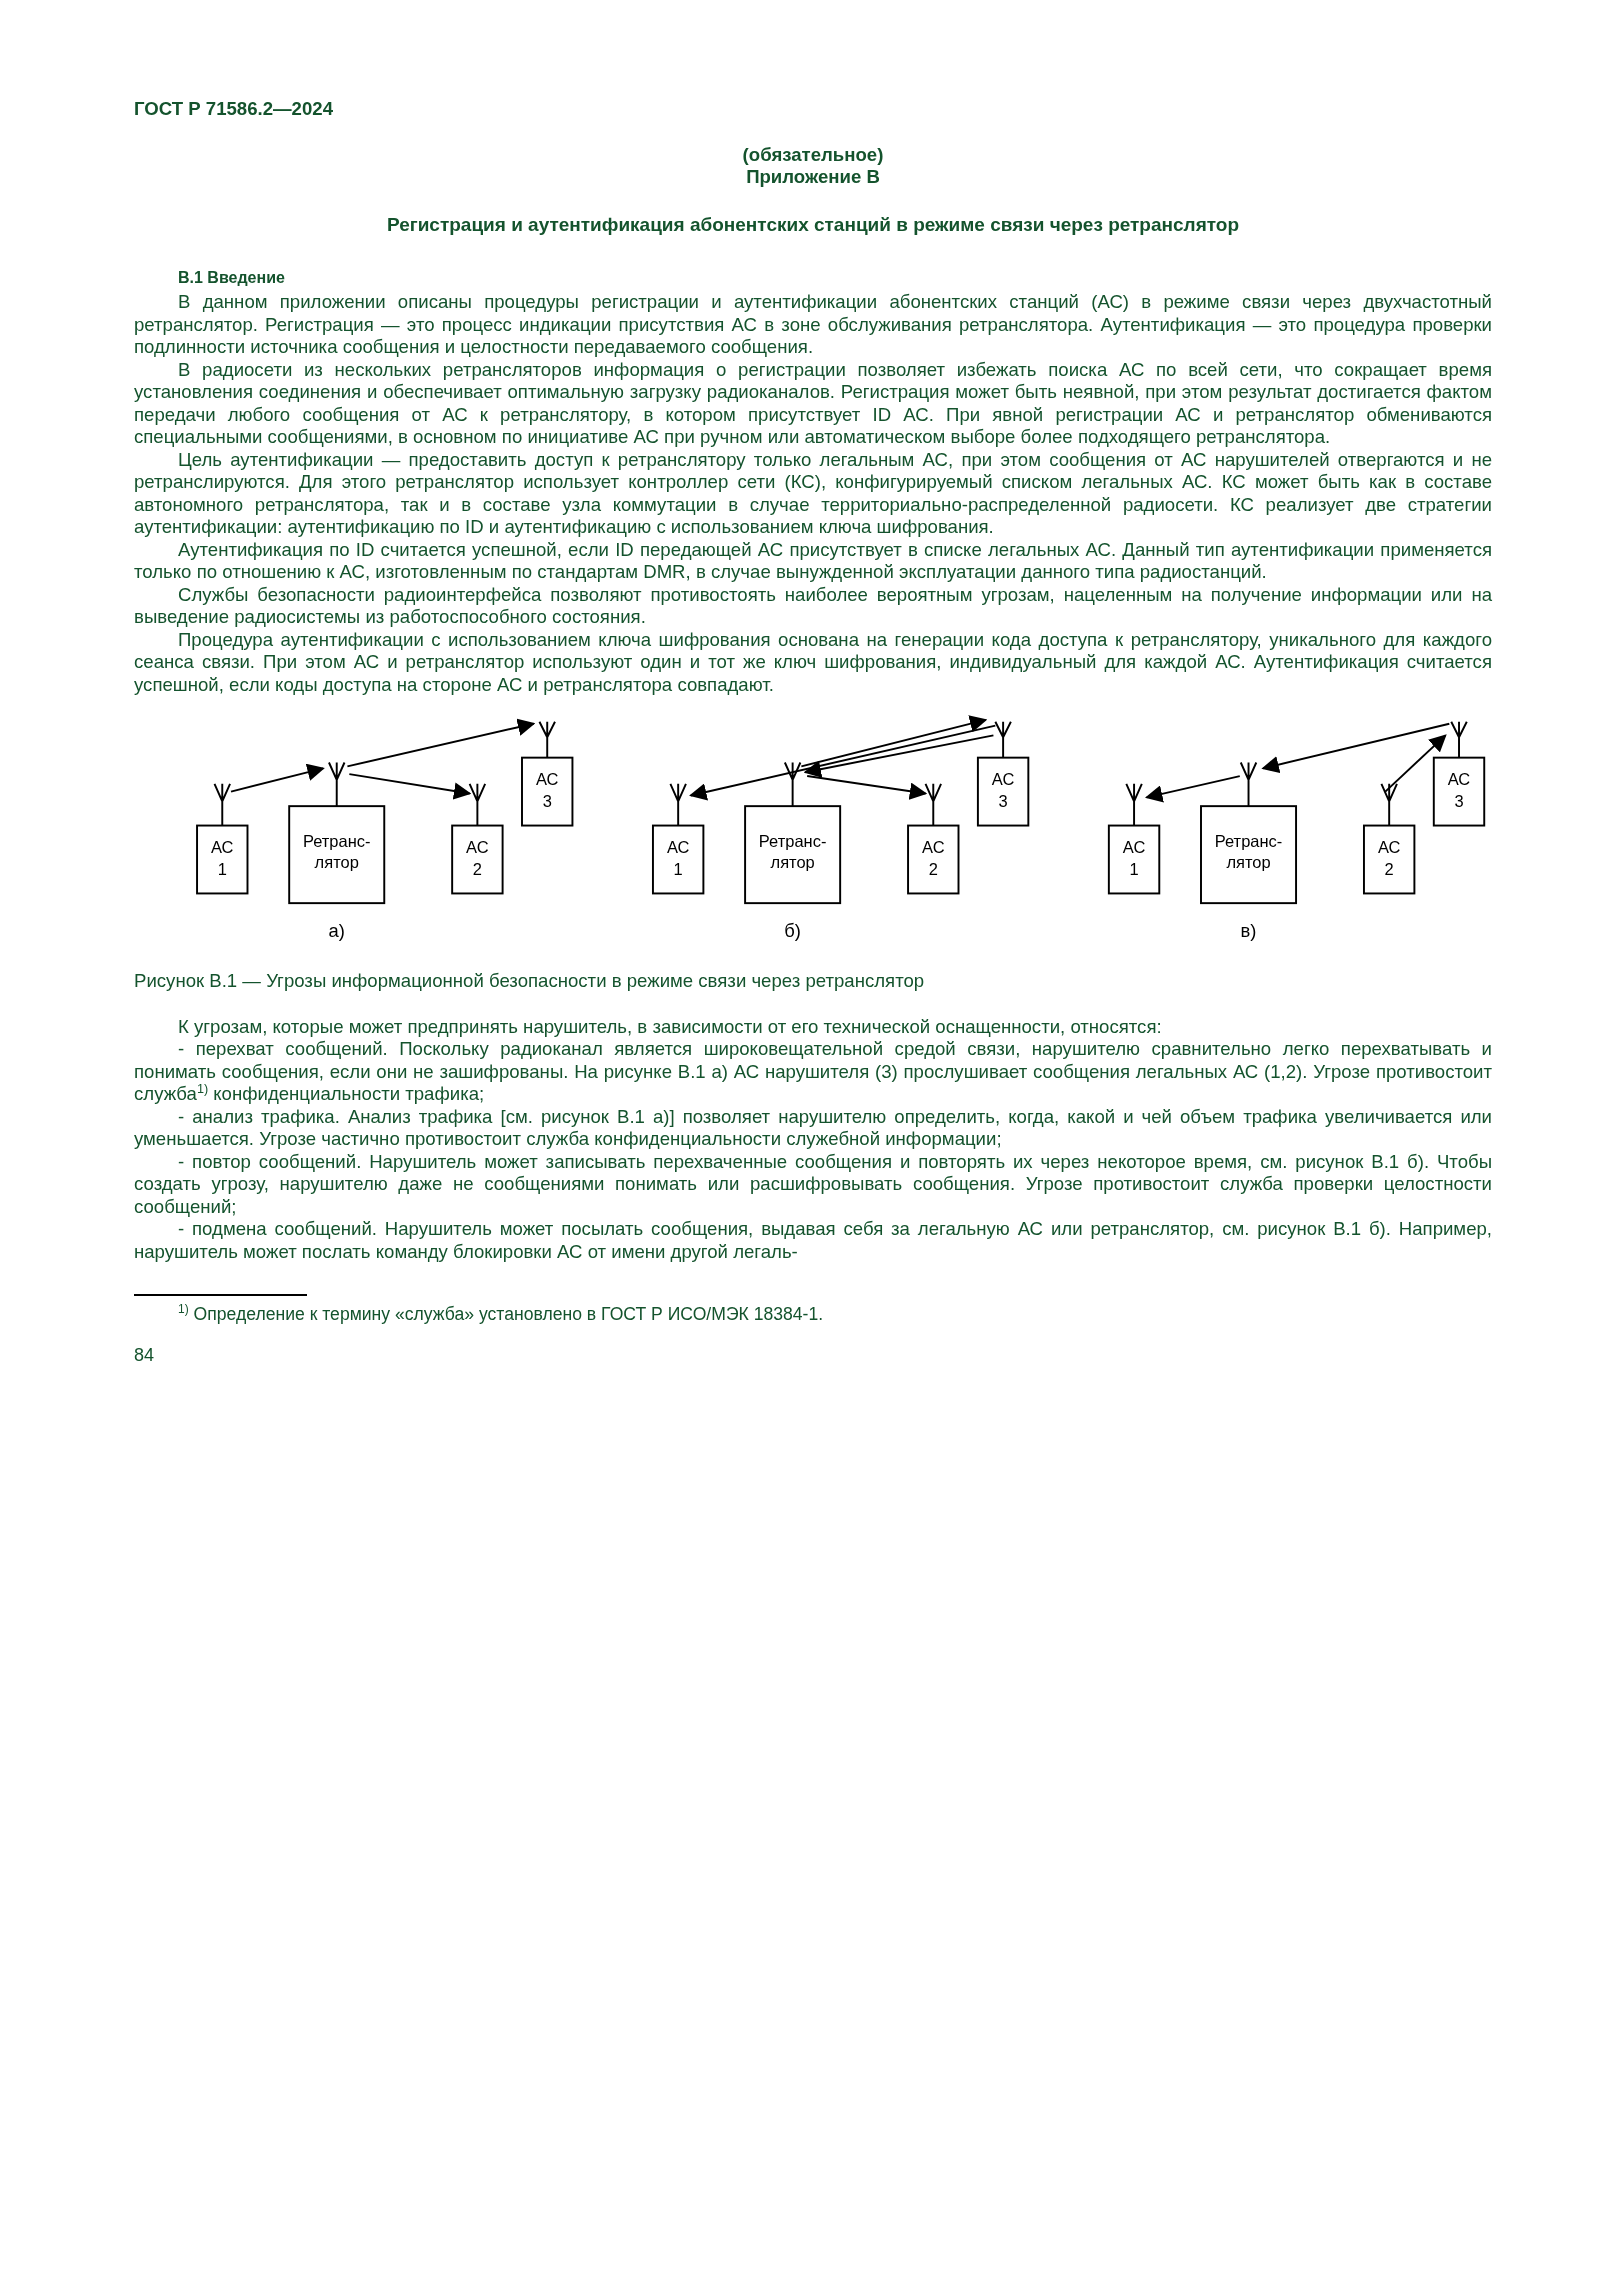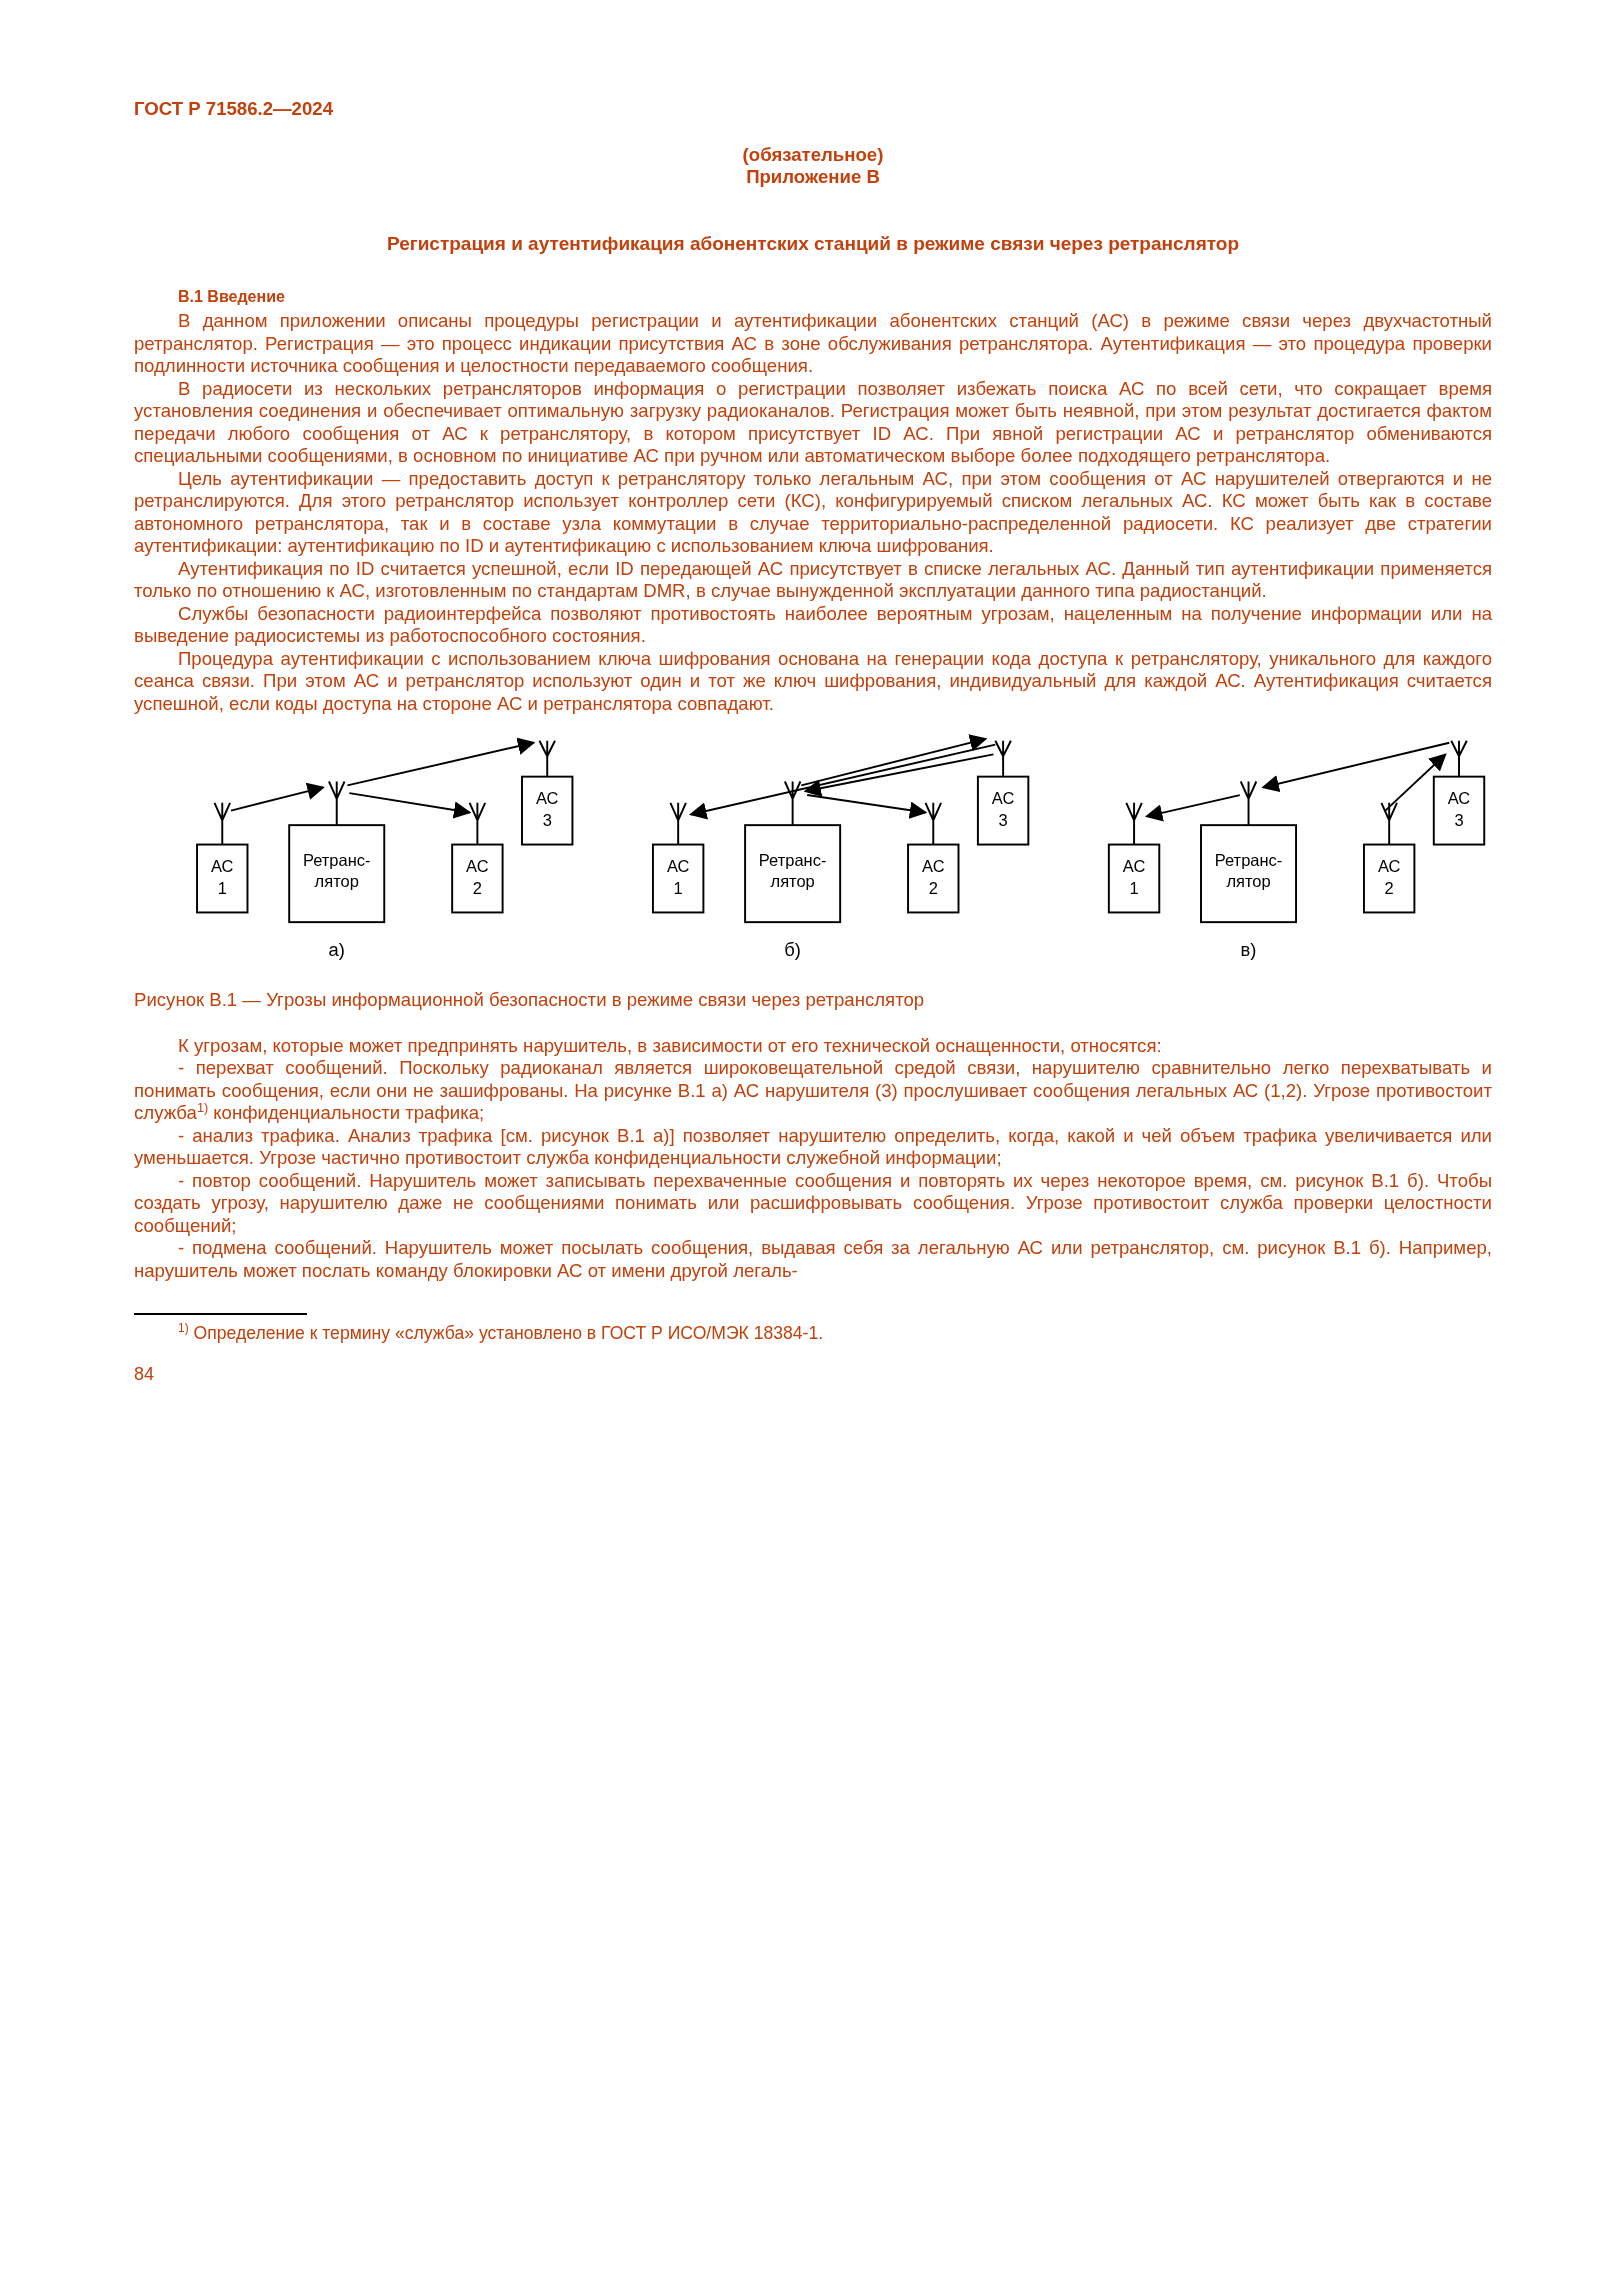--- a/index.html
+++ b/index.html
@@ -2,21 +2,21 @@
 <html lang="ru"><head>
 <meta charset="utf-8">
 <style>
   html,body { margin:0; padding:0; background:#ffffff; }
   .page {
     position: relative;
     width: 1546px;
     height: 2293px;
     background: #ffffff;
     font-family: "Liberation Sans", sans-serif;
-    color: #c2410c;
+    color: #14532d;
     overflow: hidden;
   }
   .content {
     position: absolute;
     left: 134px;
     top: 98px;
     width: 1358px;
   }
   .doc-header {
     font-weight: 700;
@@ -26,21 +26,21 @@
   .center-bold {
     text-align: center;
     font-weight: 700;
     font-size: 18.6px;
     line-height: 22.5px;
   }
   .doc-title {
     text-align: center;
     font-weight: 700;
     font-size: 19px;
-    margin-top: 44px;
+    margin-top: 25px;
   }
   .section-heading {
     font-weight: 700;
     font-size: 16px;
     text-indent: 44px;
     margin-top: 33px;
     margin-bottom: 4.9px;
   }
   p.body {
     margin: 0;

